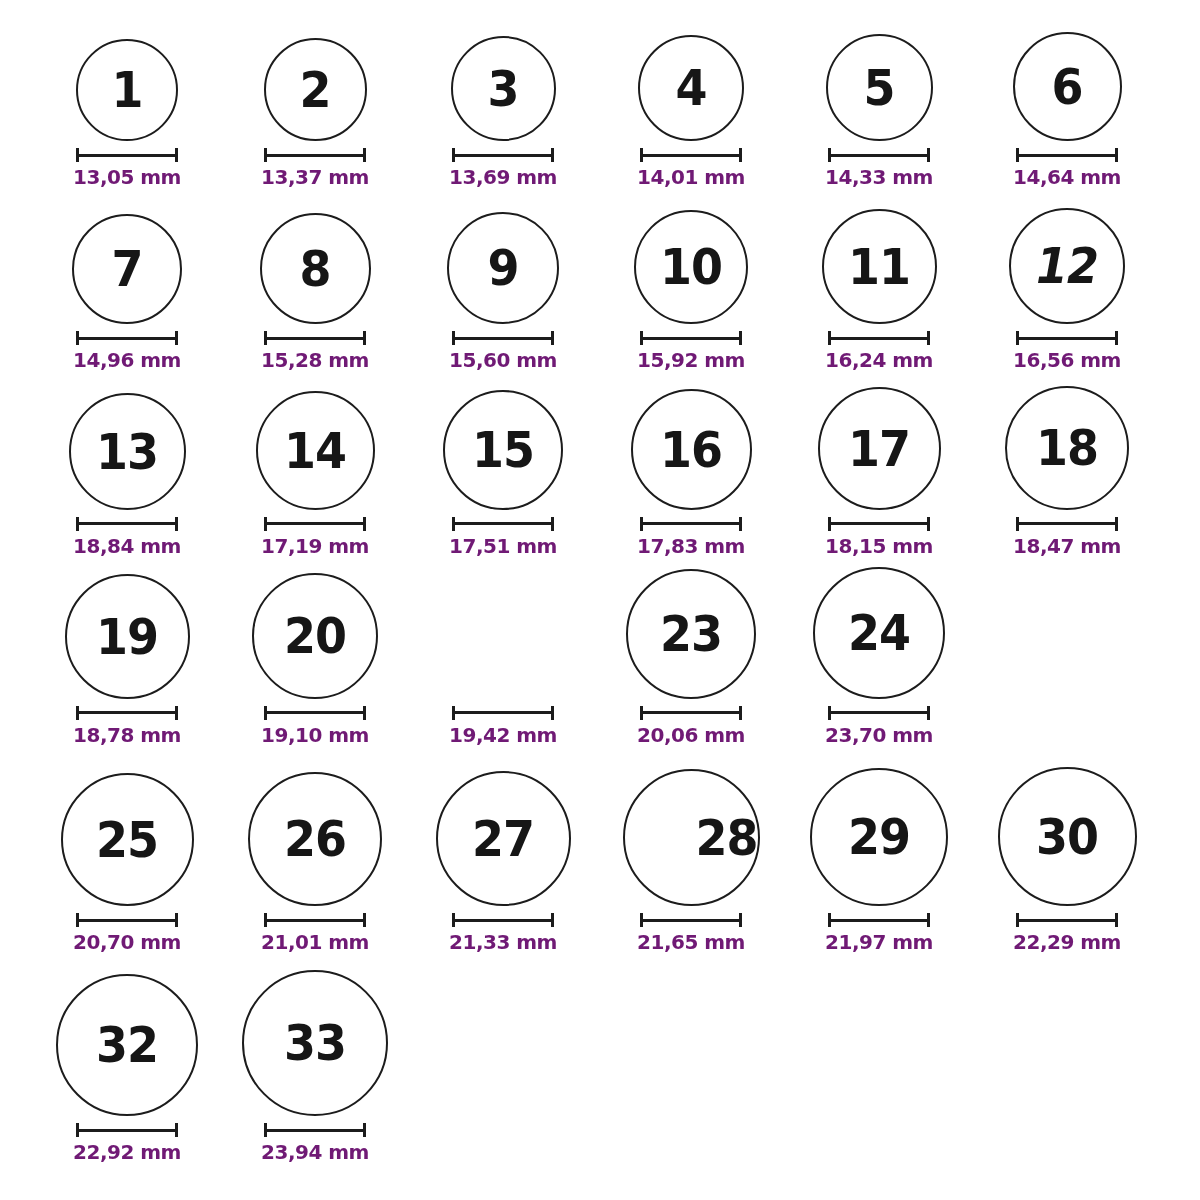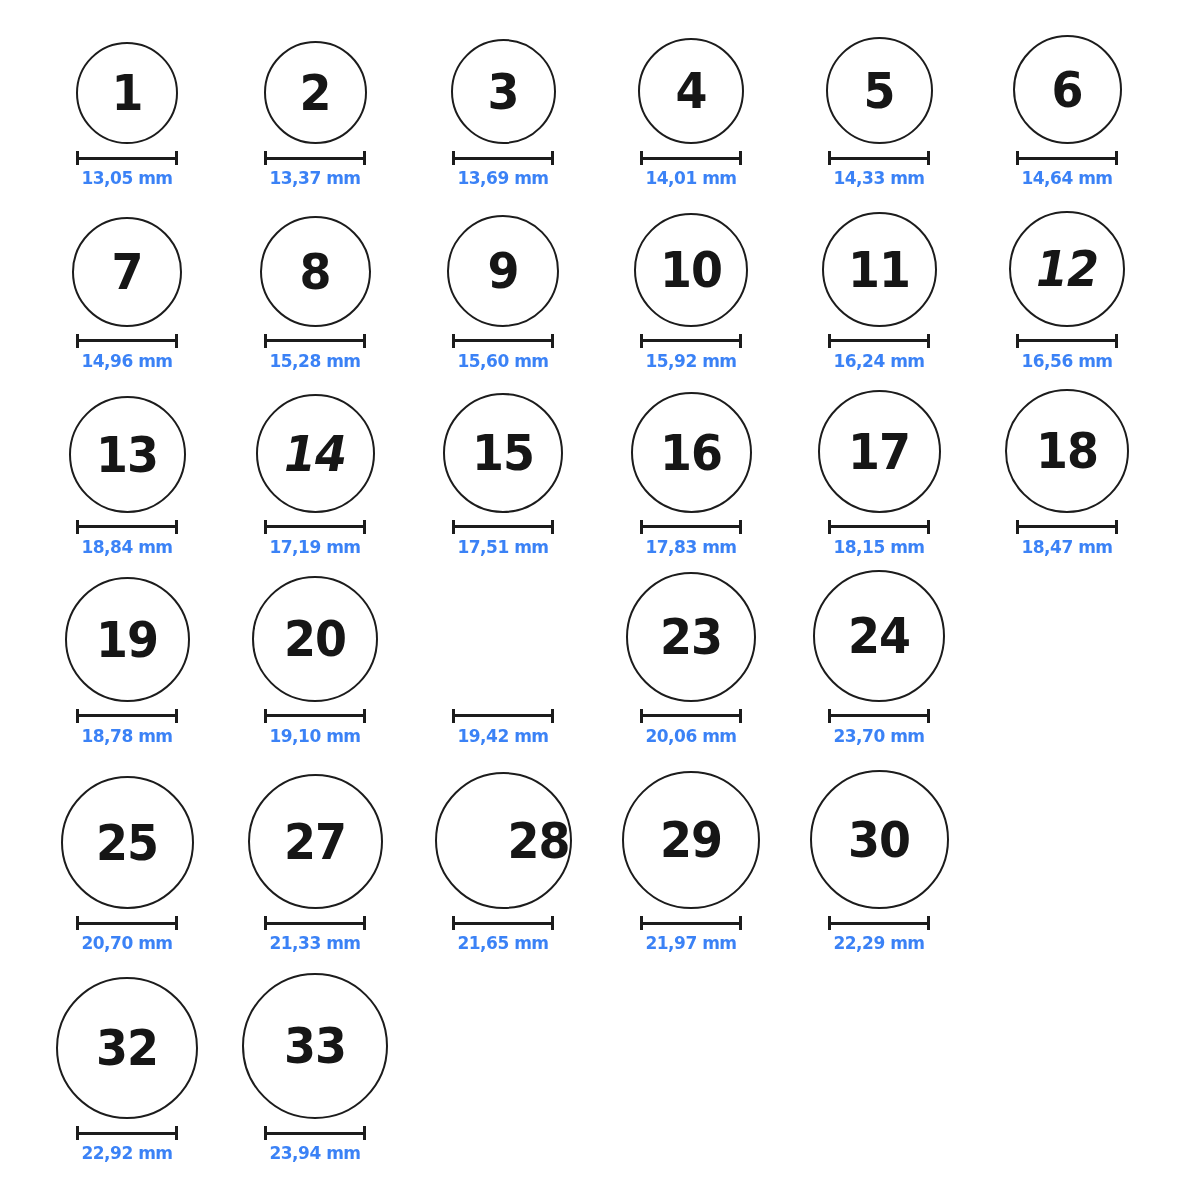--- a/index.html
+++ b/index.html
@@ -62,23 +62,23 @@
     box-sizing: border-box;
     border-left: 3px solid #1c1c1c;
     border-right: 3px solid #1c1c1c;
     background: linear-gradient(to bottom,
       transparent 0, transparent 5.5px,
       #1c1c1c 5.5px, #1c1c1c 8.5px,
       transparent 8.5px, transparent 14px);
     margin-bottom: 5px;
   }
   .label {
-    font-size: 17px;
+    font-size: 20px;
     font-weight: 700;
-    color: #3b82f6;
+    color: #701a75;
     letter-spacing: -0.5px;
     line-height: 1;
     white-space: nowrap;
   }
 </style>
 </head>
 <body>
 
 <div class="board">
   <div id="rows">
@@ -172,21 +172,21 @@
       </div>
       <div class="row row-2">
         <div class="cell">
     <div class="circle" style="width: 117px; height: 117px;">
       <span class="num">13</span>
     </div>
     <div class="bar"></div>
     <div class="label">18,84 mm</div>
   </div>
         <div class="cell">
-    <div class="circle" style="width: 119px; height: 119px; font-style: italic;">
+    <div class="circle" style="width: 119px; height: 119px;">
       <span class="num">14</span>
     </div>
     <div class="bar"></div>
     <div class="label">17,19 mm</div>
   </div>
         <div class="cell">
     <div class="circle" style="width: 120px; height: 120px;">
       <span class="num">15</span>
     </div>
     <div class="bar"></div>
@@ -248,20 +248,27 @@
     <div class="label">23,70 mm</div>
   </div>
       </div>
       <div class="row row-4">
         <div class="cell">
     <div class="circle" style="width: 133px; height: 133px;">
       <span class="num">25</span>
     </div>
     <div class="bar"></div>
     <div class="label">20,70 mm</div>
+  </div>
+        <div class="cell">
+    <div class="circle" style="width: 134px; height: 134px;">
+      <span class="num">26</span>
+    </div>
+    <div class="bar"></div>
+    <div class="label">21,01 mm</div>
   </div>
         <div class="cell">
     <div class="circle" style="width: 135px; height: 135px;">
       <span class="num">27</span>
     </div>
     <div class="bar"></div>
     <div class="label">21,33 mm</div>
   </div>
         <div class="cell">
     <div class="circle" style="width: 137px; height: 137px; justify-content: flex-end;">

